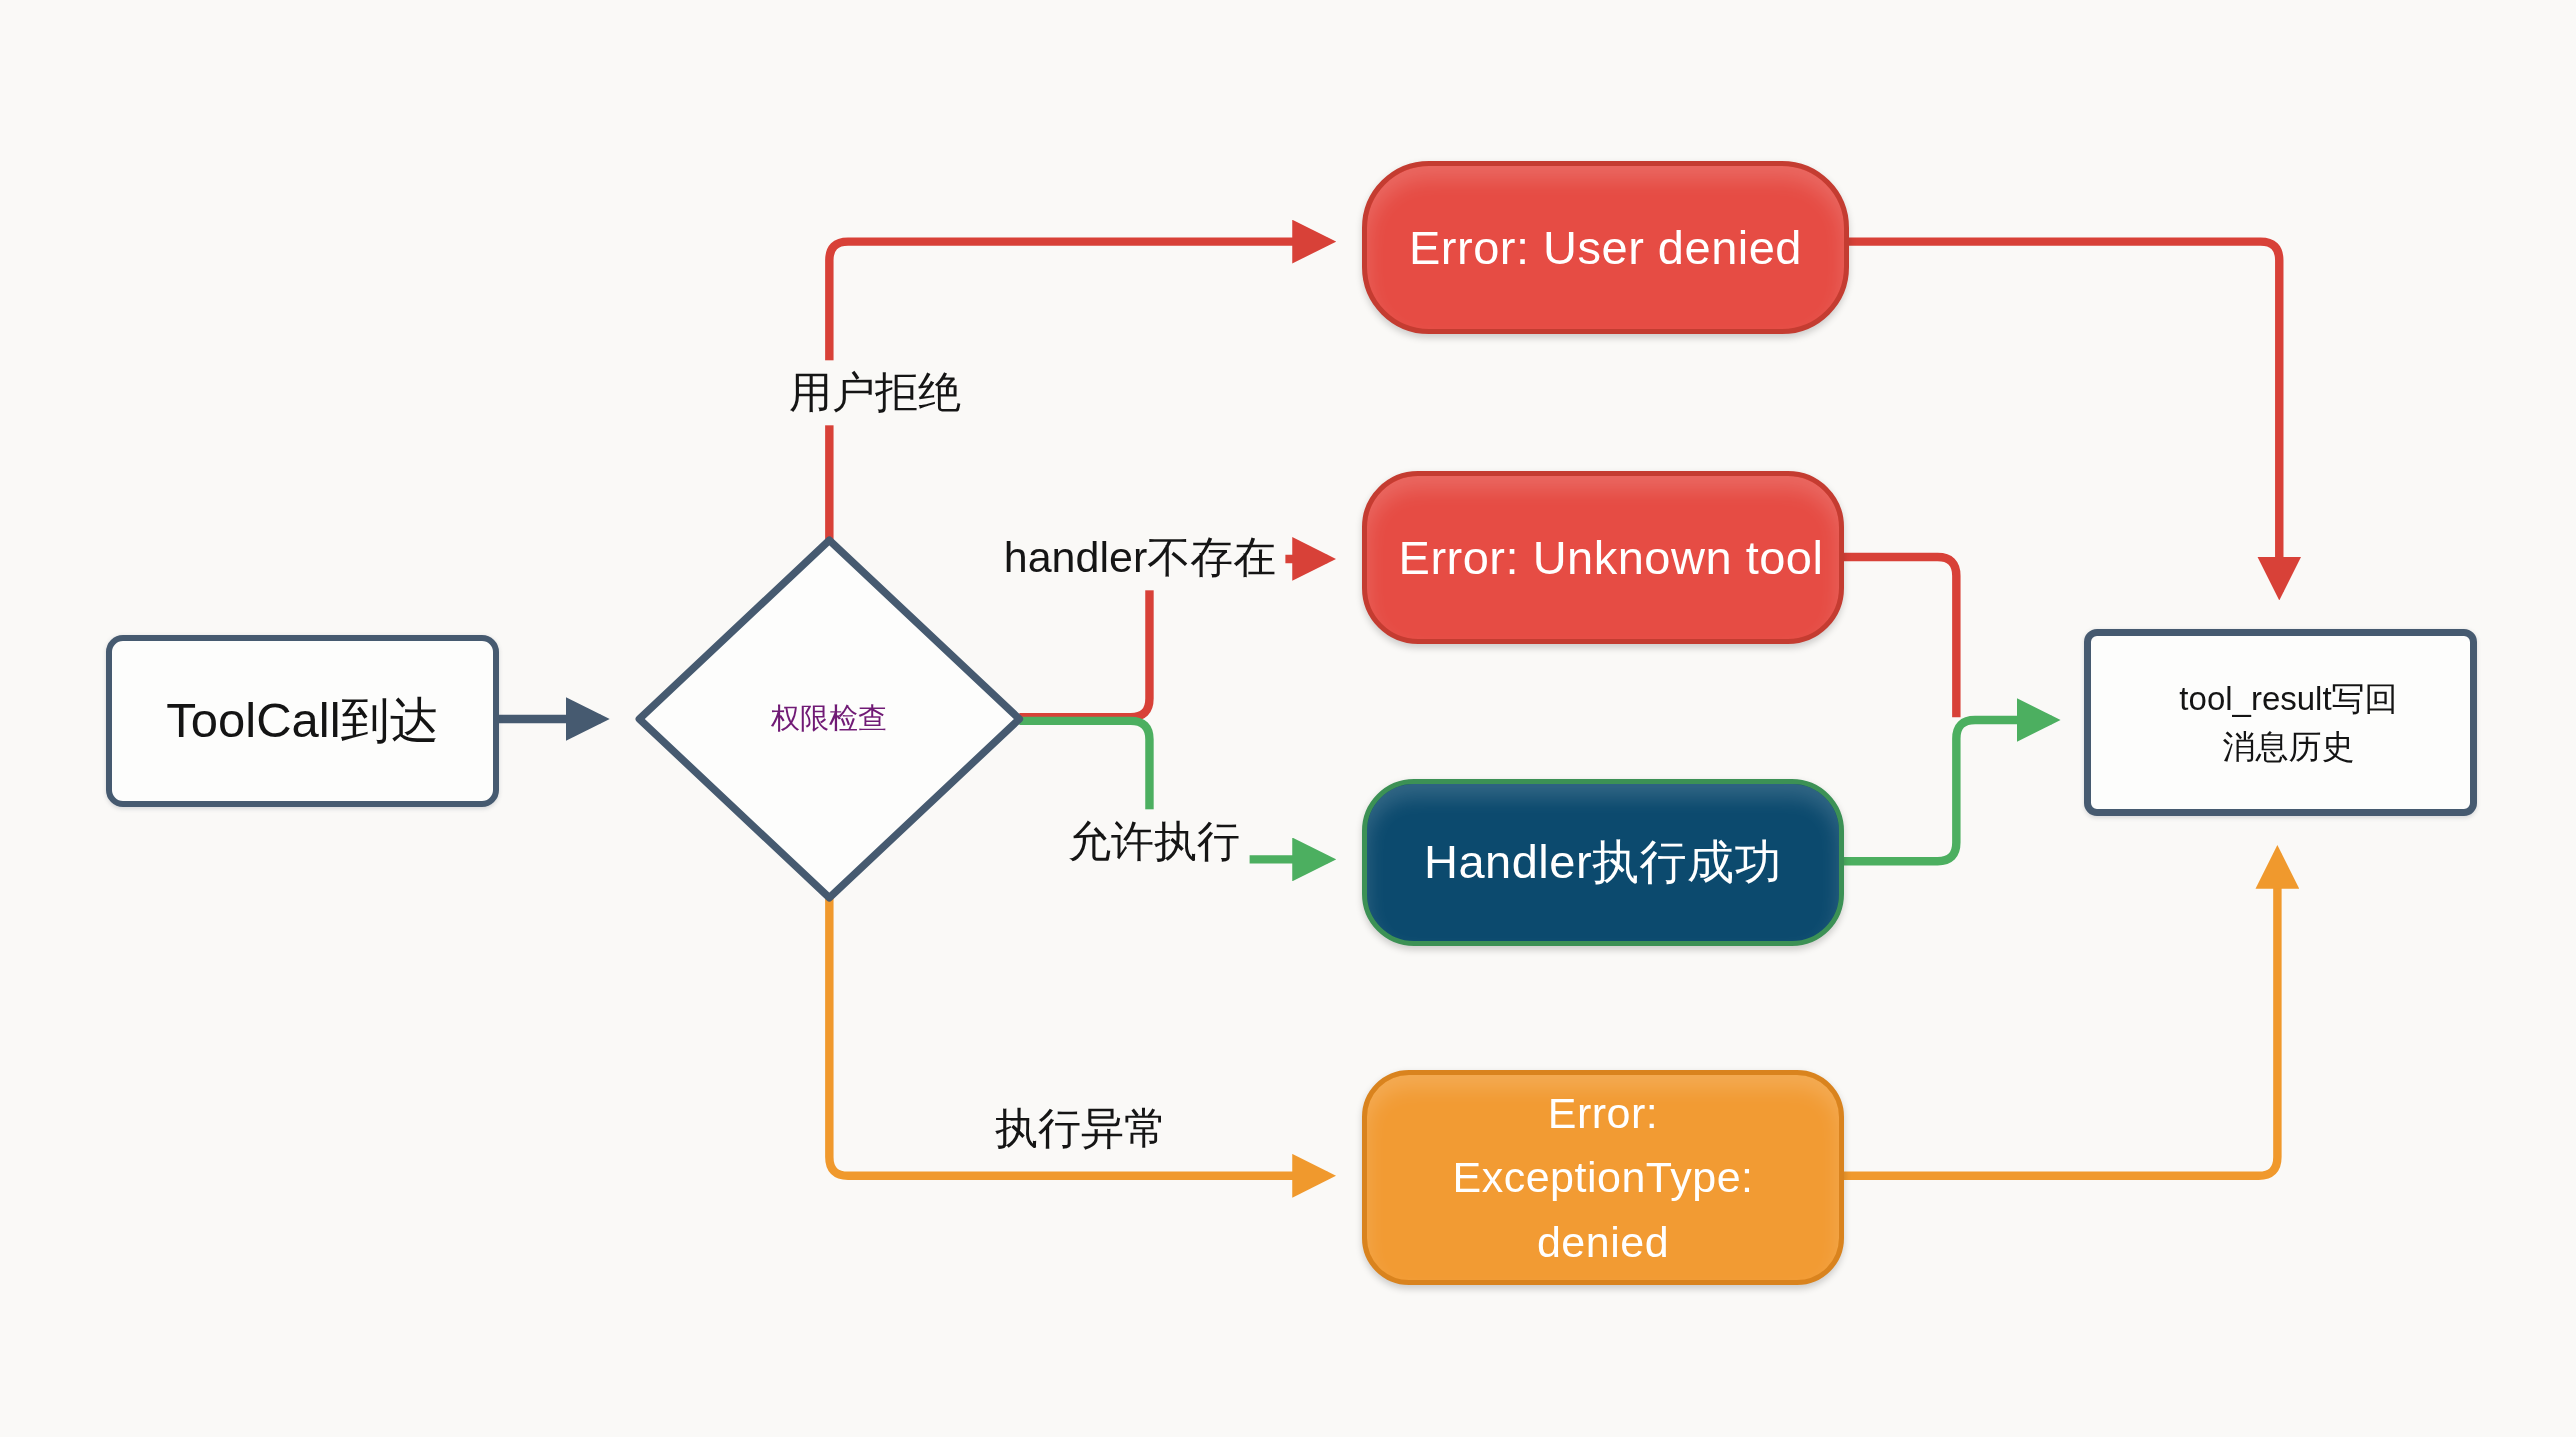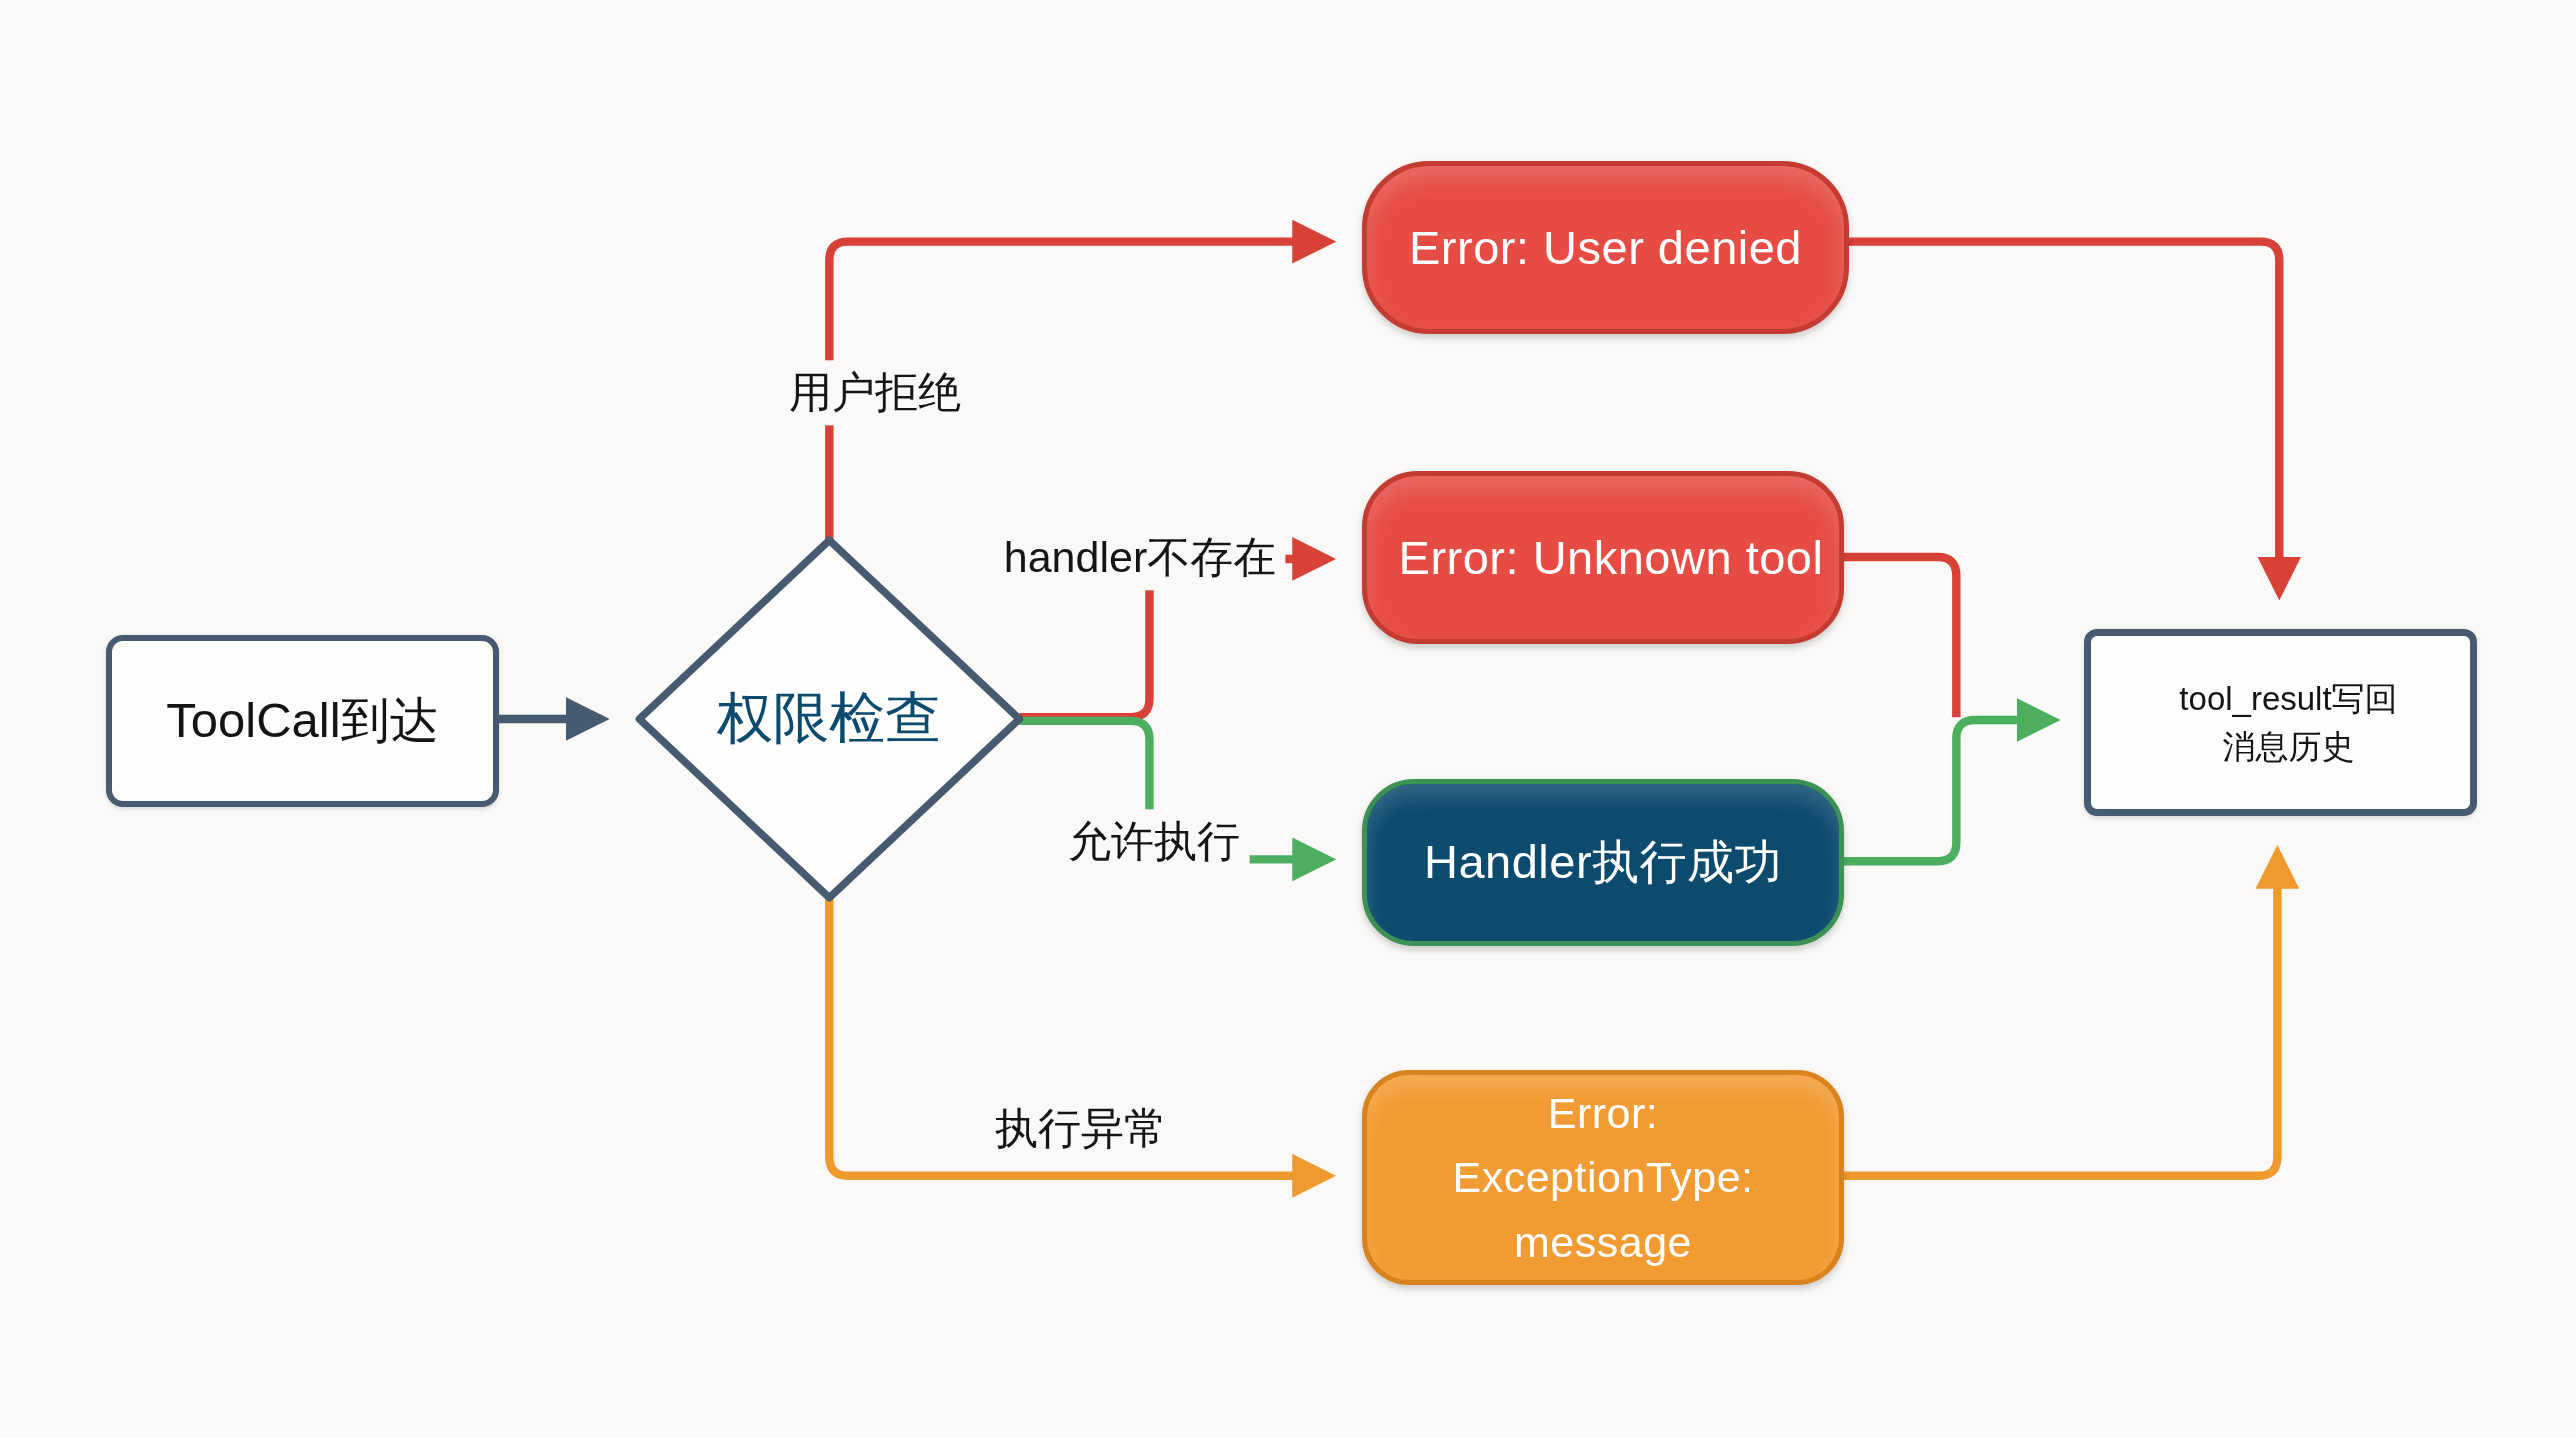--- a/index.html
+++ b/index.html
@@ -27,21 +27,21 @@
   }
   .stadium.red{background:#e64c44;border:5.6px solid #c43c31;}
   .stadium.green{background:#0c4a6e;border:5.6px solid #3c9155;}
   .stadium.orange{background:#f29b33;border:5.6px solid #d9831e;line-height:1.5;}
 
   #node-start{left:98px;top:635px;width:393px;height:172px;margin-left:8px;}
   #node-result{left:2084px;top:629px;width:393px;height:187px;border-radius:13px;border-width:7.5px;font-size:33px;line-height:1.45;padding-left:16px;}
   #node-decision-label{
     position:absolute;left:642px;top:655px;width:374px;height:127px;
     display:flex;align-items:center;justify-content:center;
-    color:#0c4a6e;font-size:56px;
+    color:#701a75;font-size:29px;
   }
   #node-err-denied{left:1362px;top:161px;width:487px;height:173px;border-radius:67px;}
   #node-err-unknown{left:1362px;top:471px;width:482px;height:173px;border-radius:56px;padding-left:16px;}
   #node-handler-ok{left:1362px;top:779px;width:482px;height:167px;border-radius:52px;}
   #node-err-exception{left:1362px;top:1070px;width:482px;height:215px;border-radius:47px;font-size:43px;}
 
   .edge-label{
     position:absolute;transform:translate(-50%,-50%);
     background:#faf9f7;color:#151515;font-size:43px;
     padding:3.7px 9.4px;white-space:nowrap;
@@ -98,21 +98,21 @@
   <div id="node-decision-label">权限检查</div>
 
   <div class="node stadium red" id="node-err-denied">Error: User denied</div>
 
   <div class="node stadium red" id="node-err-unknown">Error: Unknown tool</div>
 
   <div class="node stadium green" id="node-handler-ok">Handler执行成功</div>
 
   <div class="node stadium orange" id="node-err-exception">Error:
 ExceptionType:
-message</div>
+denied</div>
 
   <div class="node plain" id="node-result">tool_result写回
 消息历史</div>
 
   <div class="edge-label" id="lbl-denied">用户拒绝</div>
 
   <div class="edge-label" id="lbl-unknown">handler不存在</div>
 
   <div class="edge-label" id="lbl-allow">允许执行</div>
 

